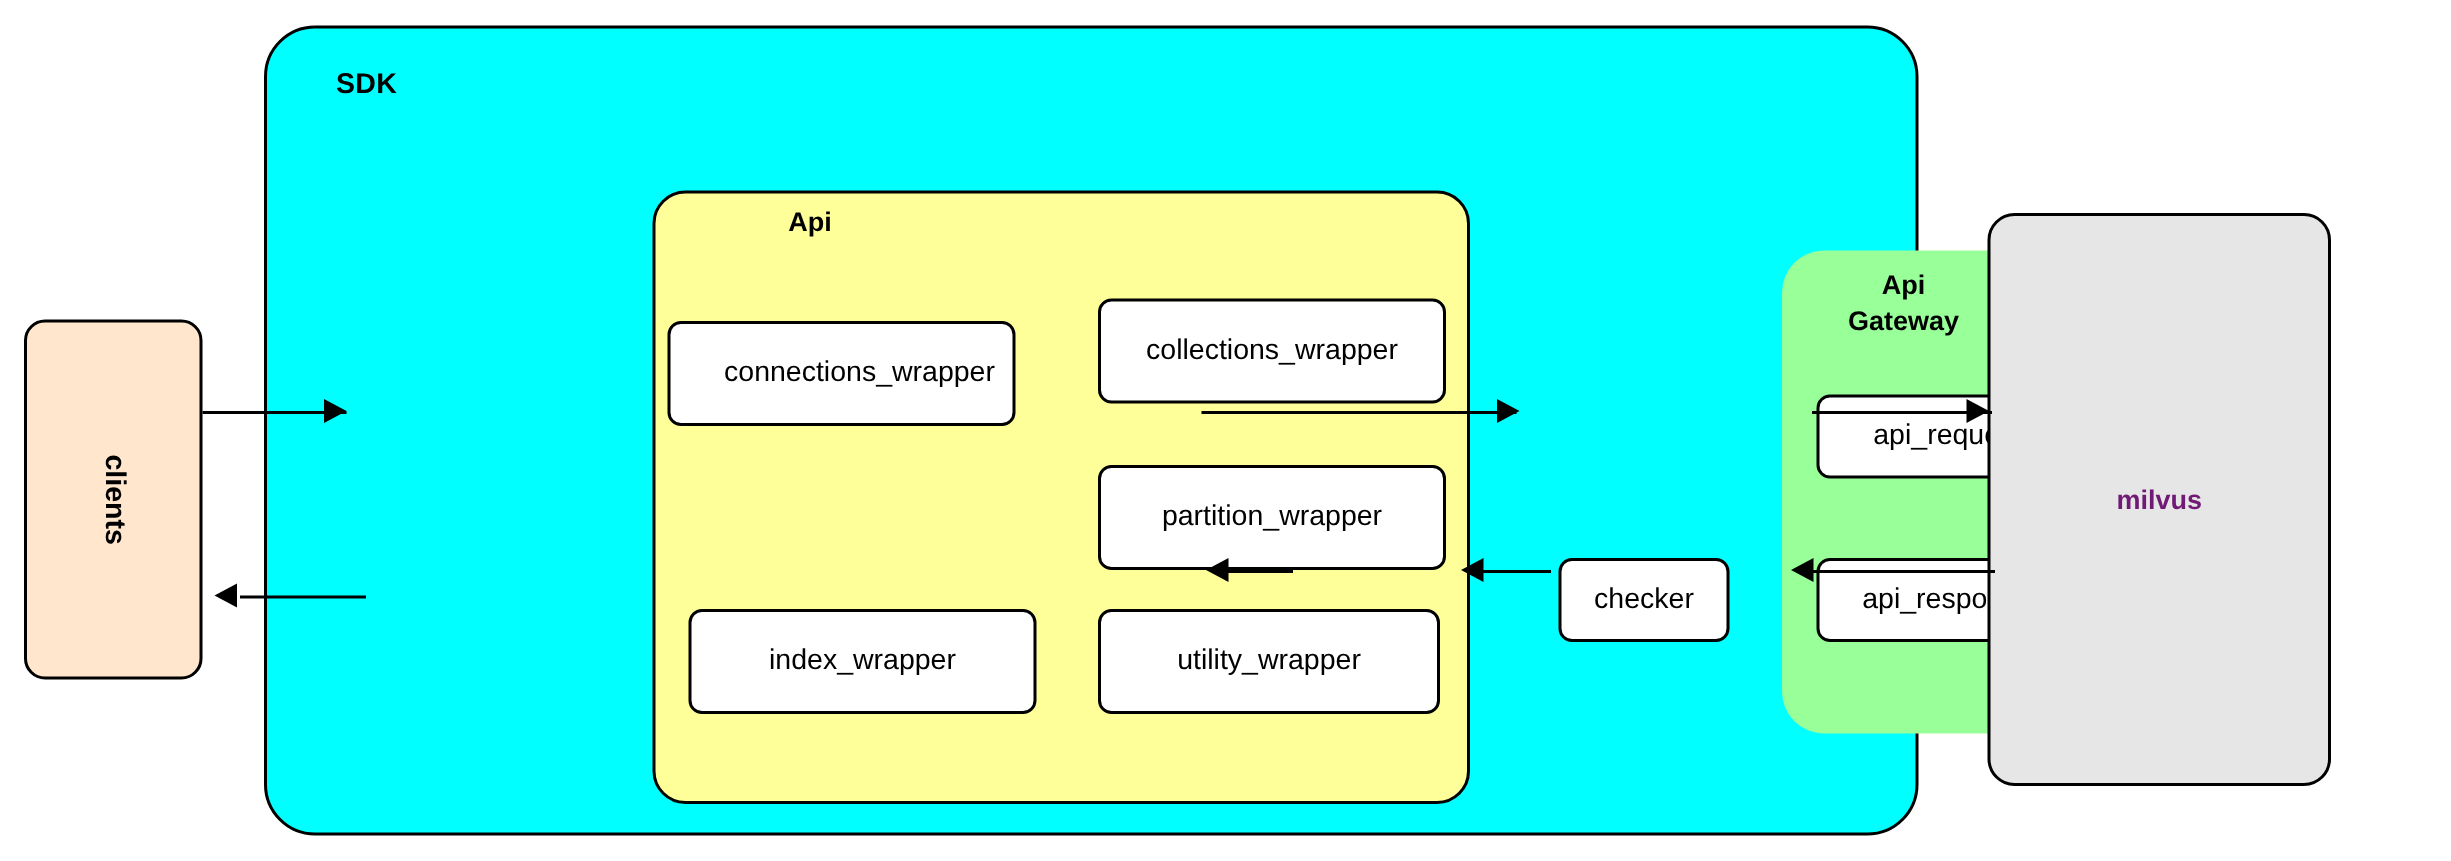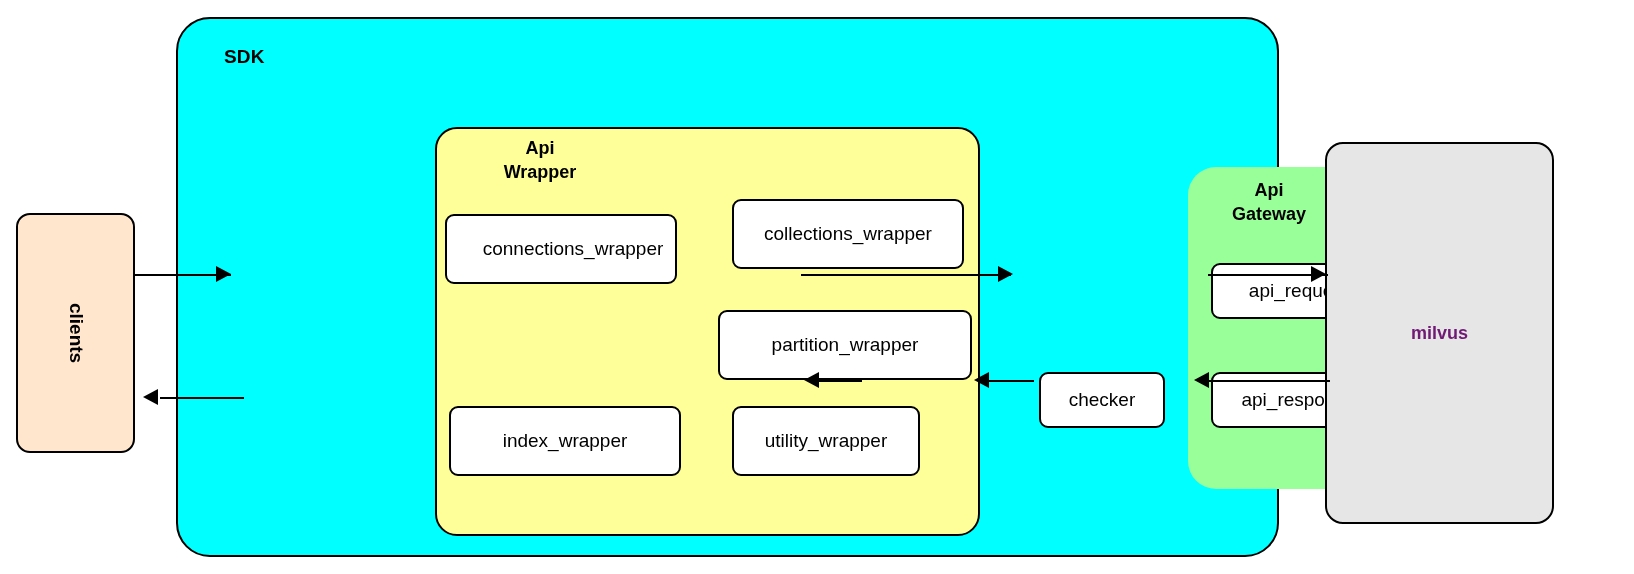--- a/index.html
+++ b/index.html
@@ -127,21 +127,21 @@
     border-radius: 18px;
   }
   #milvus-label {
     font-size: 18px;
     font-weight: bold;
     color: #701a75;
   }
   #checker-box {
     left: 861px;
     top: 353px;
-    width: 126px;
+    width: 114px;
     height: 56px;
   }
   
   .arrow-line {
     position: absolute;
     height: 0;
     border-top: 2px solid #000000;
   }
   .arrow-head {
     position: absolute;
@@ -161,36 +161,35 @@
   <div class="box" id="clients-box">
     <span id="clients-label">clients</span>
   </div>
 
   <div class="box" id="sdk-container">
     <span id="sdk-label">SDK</span>
 
     <div class="box" id="api-wrapper-container">
       <div id="api-wrapper-label">
         <div>Api</div>
-        <div>Wrapper</div>
       </div>
 
       <div class="box wrapper-node" style="left:8px; top:85px; width:232px; height:70px;padding-left:24px;">
         <span>connections_wrapper</span>
       </div>
       <div class="box wrapper-node" style="left:295px; top:70px; width:232px; height:70px;">
         <span>collections_wrapper</span>
       </div>
-      <div class="box wrapper-node" style="left:281px; top:181px; width:254px; height:70px;">
+      <div class="box wrapper-node" style="left:295px; top:181px; width:232px; height:70px;">
         <span>partition_wrapper</span>
       </div>
-      <div class="box wrapper-node" style="left:12px; top:277px; width:232px; height:70px;">
+      <div class="box wrapper-node" style="left:22px; top:277px; width:232px; height:70px;">
         <span>index_wrapper</span>
       </div>
-      <div class="box wrapper-node" style="left:295px; top:277px; width:188px; height:70px;align-items:center;">
+      <div class="box wrapper-node" style="left:295px; top:277px; width:228px; height:70px;align-items:center;">
         <span>utility_wrapper</span>
       </div>
     </div>
 
     <div class="box node-plain" id="checker-box">
       <span>checker</span>
     </div>
 
     <div class="box" id="api-gateway-container">
       <div id="api-gateway-label">

